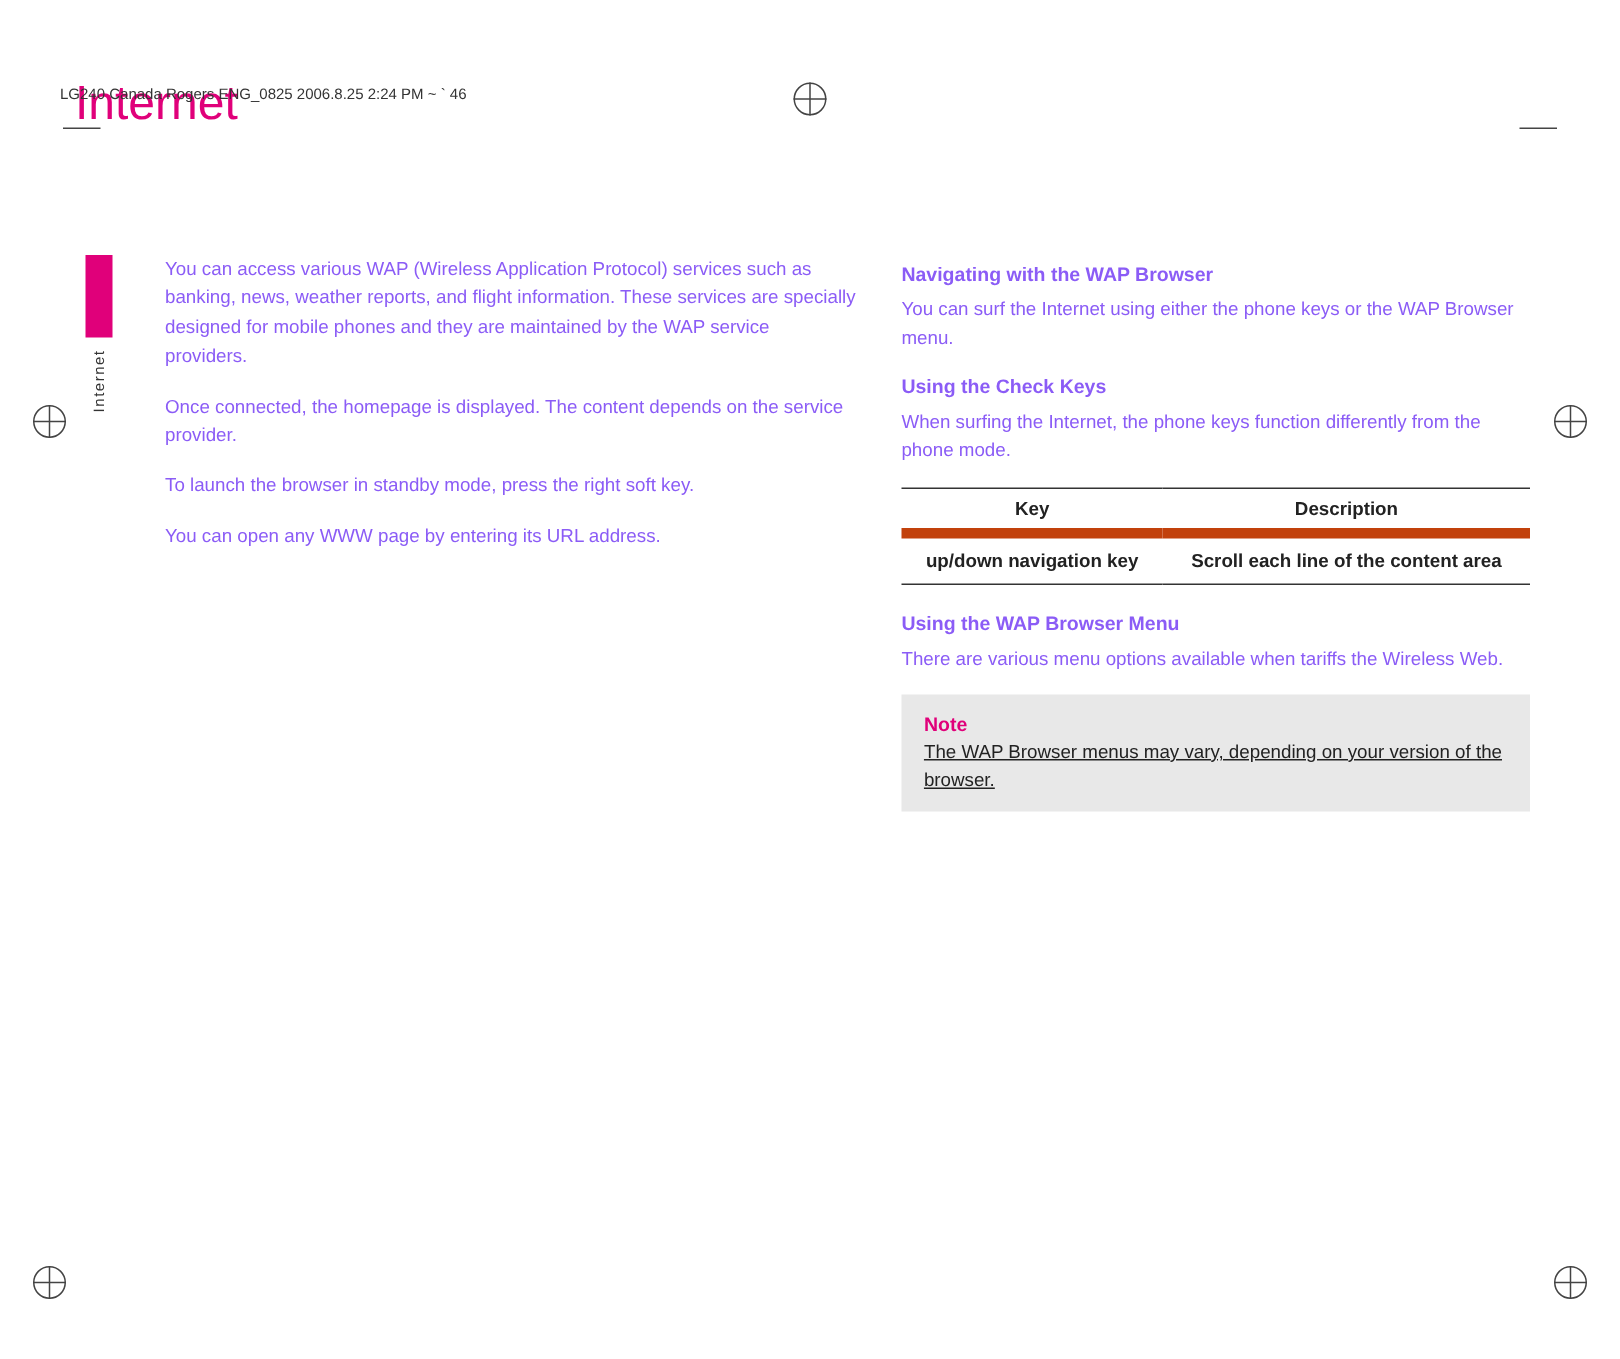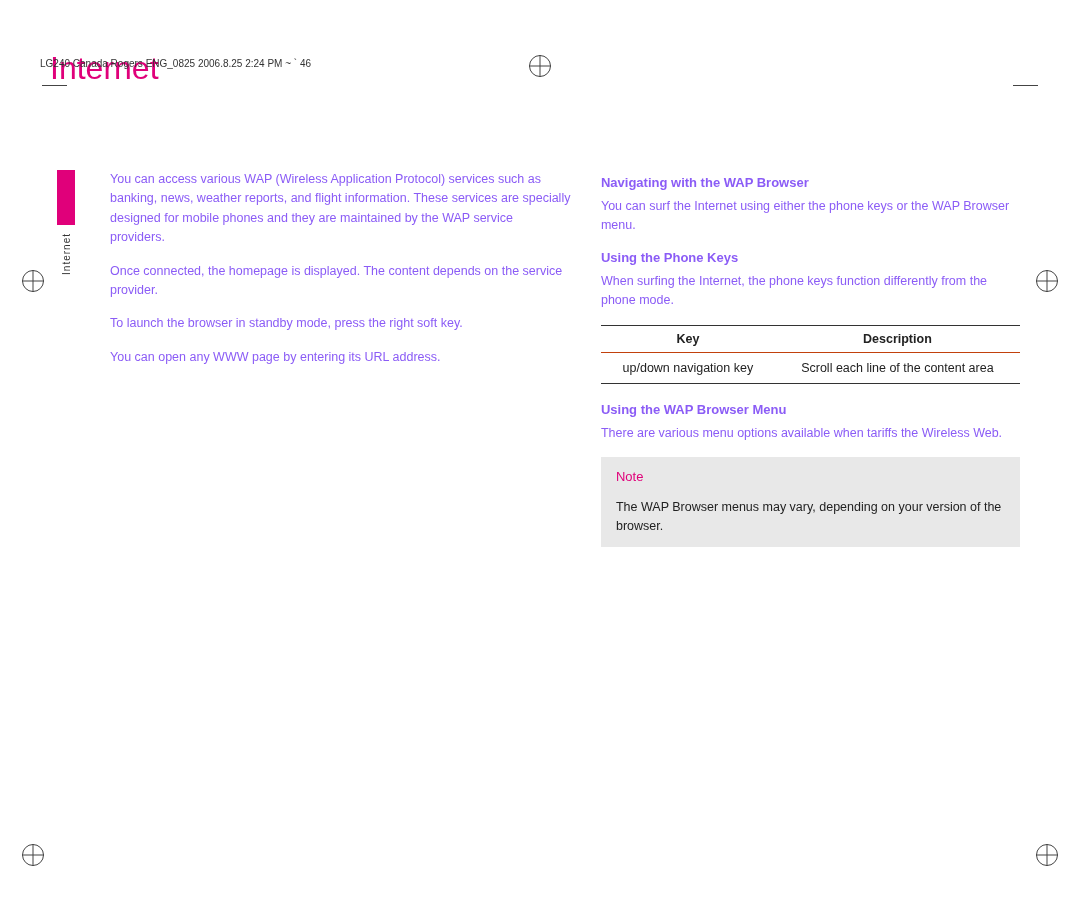--- a/index.html
+++ b/index.html
@@ -124,58 +124,60 @@
     
     .nav-table {
       width: 100%;
       border-collapse: collapse;
       margin-bottom: 18px;
       margin-top: 8px;
     }
 
     .nav-table th {
       border-top: 1.5px solid #333;
-      border-bottom: 1px solid #c2410c;
+      border-bottom: 7px solid #c2410c;
       padding: 6px 10px;
       font-size: 12.5px;
       font-weight: bold;
       text-align: center;
       background: #fff;
     }
 
     .nav-table td {
       border-bottom: 1px solid #aaa;
       padding: 8px 10px;
       font-size: 12.5px;
       text-align: center;
       vertical-align: middle;
     }
 
     .nav-table tr:last-child td {
       border-bottom: 1.5px solid #333;
+      font-weight: bold;
     }
 
     
     .note-box {
       background: #e8e8e8;
       padding: 12px 15px;
       margin-top: 10px;
     }
 
     .note-title {
       color: #e0007a;
-      font-weight: normal;
+      font-weight: bold;
       font-size: 13px;
-      margin-bottom: 14px;
+      margin-bottom: 2px;
     }
 
     .note-text {
       font-size: 12.5px;
       line-height: 1.5;
       color: #222;
+      text-decoration: underline;
     }
 
     
     .key-symbol {
       display: inline-block;
       width: 16px;
       height: 12px;
       border: 1px solid #555;
       border-radius: 2px;
       vertical-align: middle;
@@ -320,21 +322,21 @@
     </div>
 
     <div class="right-column">
 
       <div class="section-heading">
         <strong>Navigating with the WAP Browser</strong>
       </div>
       <p class="para">You can surf the Internet using either the phone keys or the WAP Browser menu.</p>
 
       <div class="section-heading">
-        <strong>Using the Phone Keys</strong>
+        <strong>Using the Check Keys</strong>
       </div>
       <p class="para">When surfing the Internet, the phone keys function differently from the phone mode.</p>
 
       <table class="nav-table">
         <thead>
           <tr>
             <th>Key</th>
             <th>Description</th>
           </tr>
         </thead>

